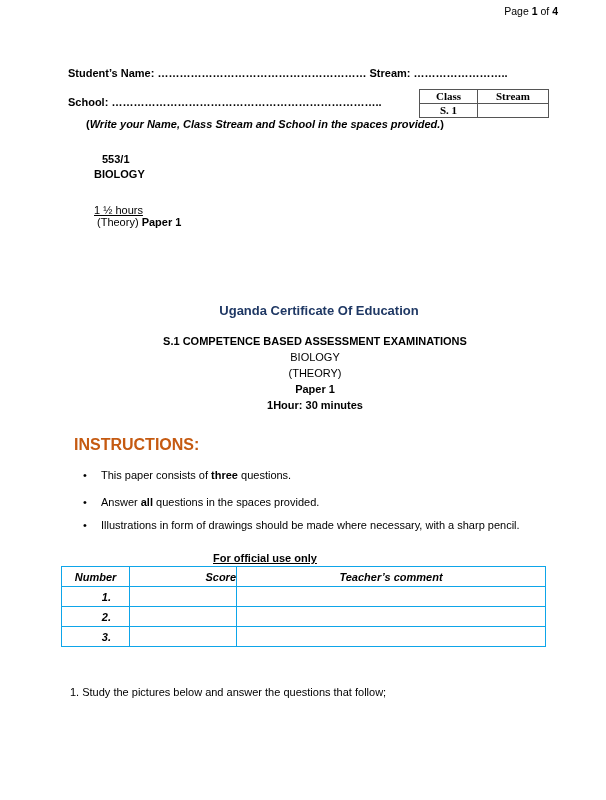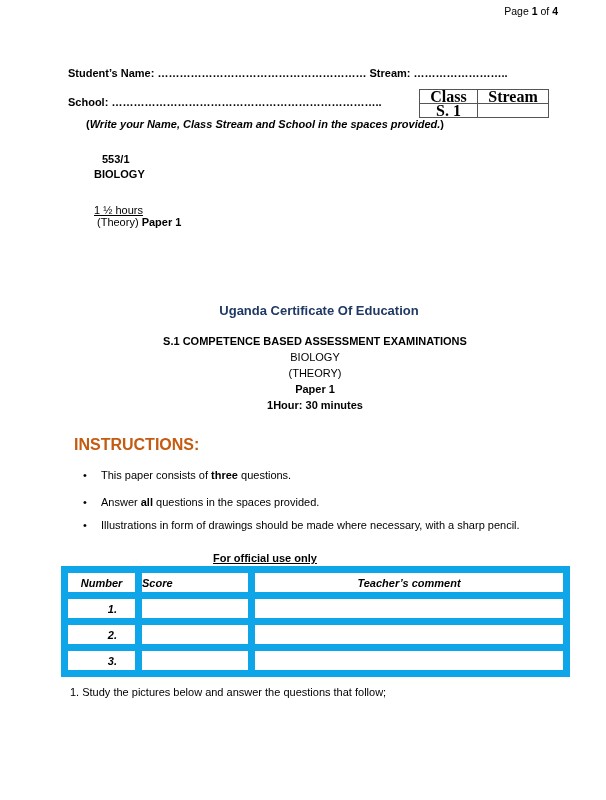--- a/index.html
+++ b/index.html
@@ -7,38 +7,38 @@
     width: 606px; height: 800px; position: relative; overflow: hidden;
     font-family: "Liberation Sans", sans-serif; color: #000; font-size: 11px;
   }
   .abs { position: absolute; white-space: nowrap; }
   .page-num { right: 48px; top: 5px; font-size: 10.5px; }
   .b { font-weight: bold; }
   .i { font-style: italic; }
   .lbl { font-weight: bold; font-size: 11px; }
   .class-table {
     position: absolute; left: 419px; top: 89px; border-collapse: collapse;
-    font-family: "Liberation Serif", serif; font-size: 16px; font-weight: bold;
+    font-family: "Liberation Serif", serif; font-size: 11px; font-weight: bold;
   }
   .class-table td { border: 1px solid #555; text-align: center; height: 13px; line-height: 13px; padding: 0; }
   .class-table td.c1 { width: 57px; }
   .class-table td.c2 { width: 70px; }
   .title { left: 0; width: 606px; text-align: center; top: 303px; color: #1f3864; font-weight: bold; font-size: 13px; margin-left: 16px; }
   .center { left: 0; width: 606px; text-align: center; font-size: 11px; }
   .instr-h { left: 74px; top: 436px; color: #c55a11; font-weight: bold; font-size: 16px; }
   .bullet { position: absolute; left: 83px; font-size: 11px; }
   .btext { position: absolute; left: 101px; font-size: 11px; white-space: nowrap; }
   .official { left: 213px; top: 552px; font-weight: bold; text-decoration: underline; font-size: 11px; }
   .score-table {
     position: absolute; left: 61px; top: 566px; border-collapse: collapse;
     font-size: 11px; font-weight: bold; font-style: italic;
   }
-  .score-table td { border: 7px solid #0ea5e9; height: 19px; padding: 0; }
+  .score-table td { border: 1px solid #0ea5e9; height: 19px; padding: 0; }
   .score-table td.n { width: 67px; text-align: center; }
-  .score-table td.s { width: 106px; text-align: left; }
+  .score-table td.s { width: 106px; text-align: right; }
   .score-table td.t { width: 308px; text-align: center; }
   .score-table td.num { text-align: right; padding-right: 18px; width: 49px; }
   .q1 { left: 70px; top: 686px; font-size: 11px; }
 </style>
 </head>
 <body>
 
 <div class="abs page-num">
   <span>Page </span><span class="b">1</span><span> of </span><span class="b">4</span>
 </div>

